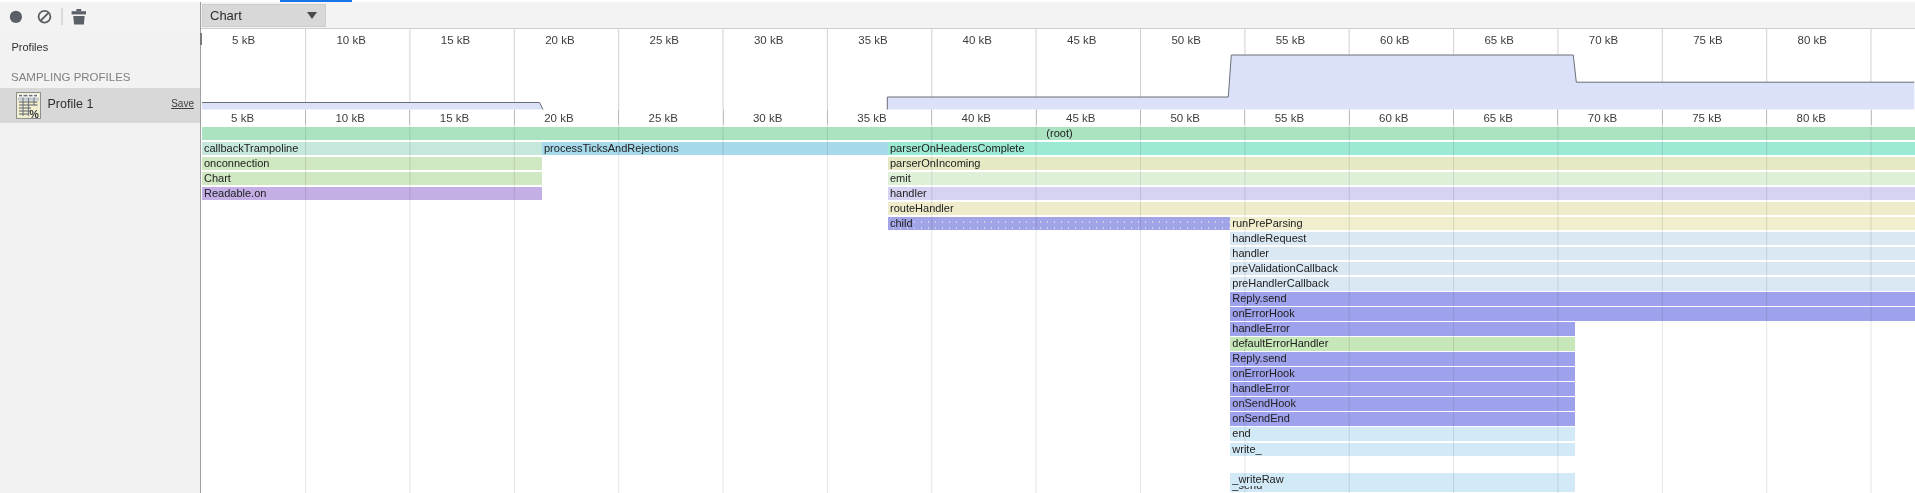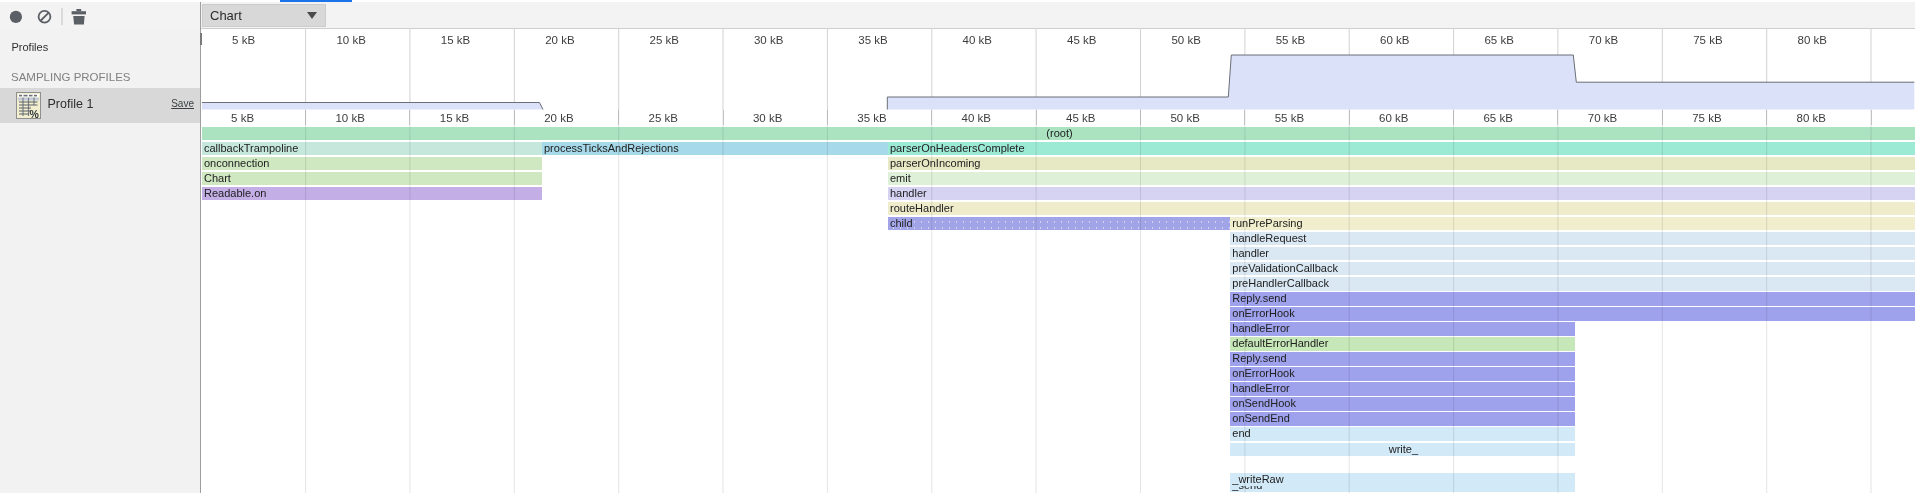--- a/index.html
+++ b/index.html
@@ -143,21 +143,21 @@
 <div class="bar" style="left:1230.3px;top:292.05px;width:684.7px;background-color:#9ea1ec;">Reply.send</div>
 <div class="bar" style="left:1230.3px;top:307.09px;width:684.7px;background-color:#9ea1ec;">onErrorHook</div>
 <div class="bar" style="left:1230.3px;top:322.13px;width:344.3px;background-color:#9ea1ec;">handleError</div>
 <div class="bar" style="left:1230.3px;top:337.18px;width:344.3px;background-color:#c6e7b7;">defaultErrorHandler</div>
 <div class="bar" style="left:1230.3px;top:352.23px;width:344.3px;background-color:#9ea1ec;">Reply.send</div>
 <div class="bar" style="left:1230.3px;top:367.27px;width:344.3px;background-color:#9ea1ec;">onErrorHook</div>
 <div class="bar" style="left:1230.3px;top:382.31px;width:344.3px;background-color:#9ea1ec;">handleError</div>
 <div class="bar" style="left:1230.3px;top:397.36px;width:344.3px;background-color:#9ea1ec;">onSendHook</div>
 <div class="bar" style="left:1230.3px;top:412.41px;width:344.3px;background-color:#9ea1ec;">onSendEnd</div>
 <div class="bar" style="left:1230.3px;top:427.45px;width:344.3px;background-color:#d2e9f7;">end</div>
-<div class="bar" style="left:1230.3px;top:442.50px;width:344.3px;background-color:#d2e9f7;text-align:center;">write_</div>
+<div class="bar" style="left:1230.3px;top:442.50px;width:344.3px;background-color:#d2e9f7;">write_</div>
 <div class="bar" style="left:1230.3px;top:457.54px;width:344.3px;background-color:#d2e9f7;margin-top:21px;">_send</div>
 <div class="bar" style="left:1230.3px;top:472.59px;width:344.3px;background-color:#d2e9f7;">_writeRaw</div>
 <svg class="a" style="left:200px;top:110px;pointer-events:none" width="1715" height="383" viewBox="0 0 1715 383">
     <rect x="105.1" y="0" width="1" height="383" fill="rgba(50,50,50,0.135)"></rect>
     <rect x="209.4" y="0" width="1" height="383" fill="rgba(50,50,50,0.135)"></rect>
     <rect x="313.8" y="0" width="1" height="383" fill="rgba(50,50,50,0.135)"></rect>
     <rect x="418.2" y="0" width="1" height="383" fill="rgba(50,50,50,0.135)"></rect>
     <rect x="522.5" y="0" width="1" height="383" fill="rgba(50,50,50,0.135)"></rect>
     <rect x="626.9" y="0" width="1" height="383" fill="rgba(50,50,50,0.135)"></rect>
     <rect x="731.3" y="0" width="1" height="383" fill="rgba(50,50,50,0.135)"></rect>

